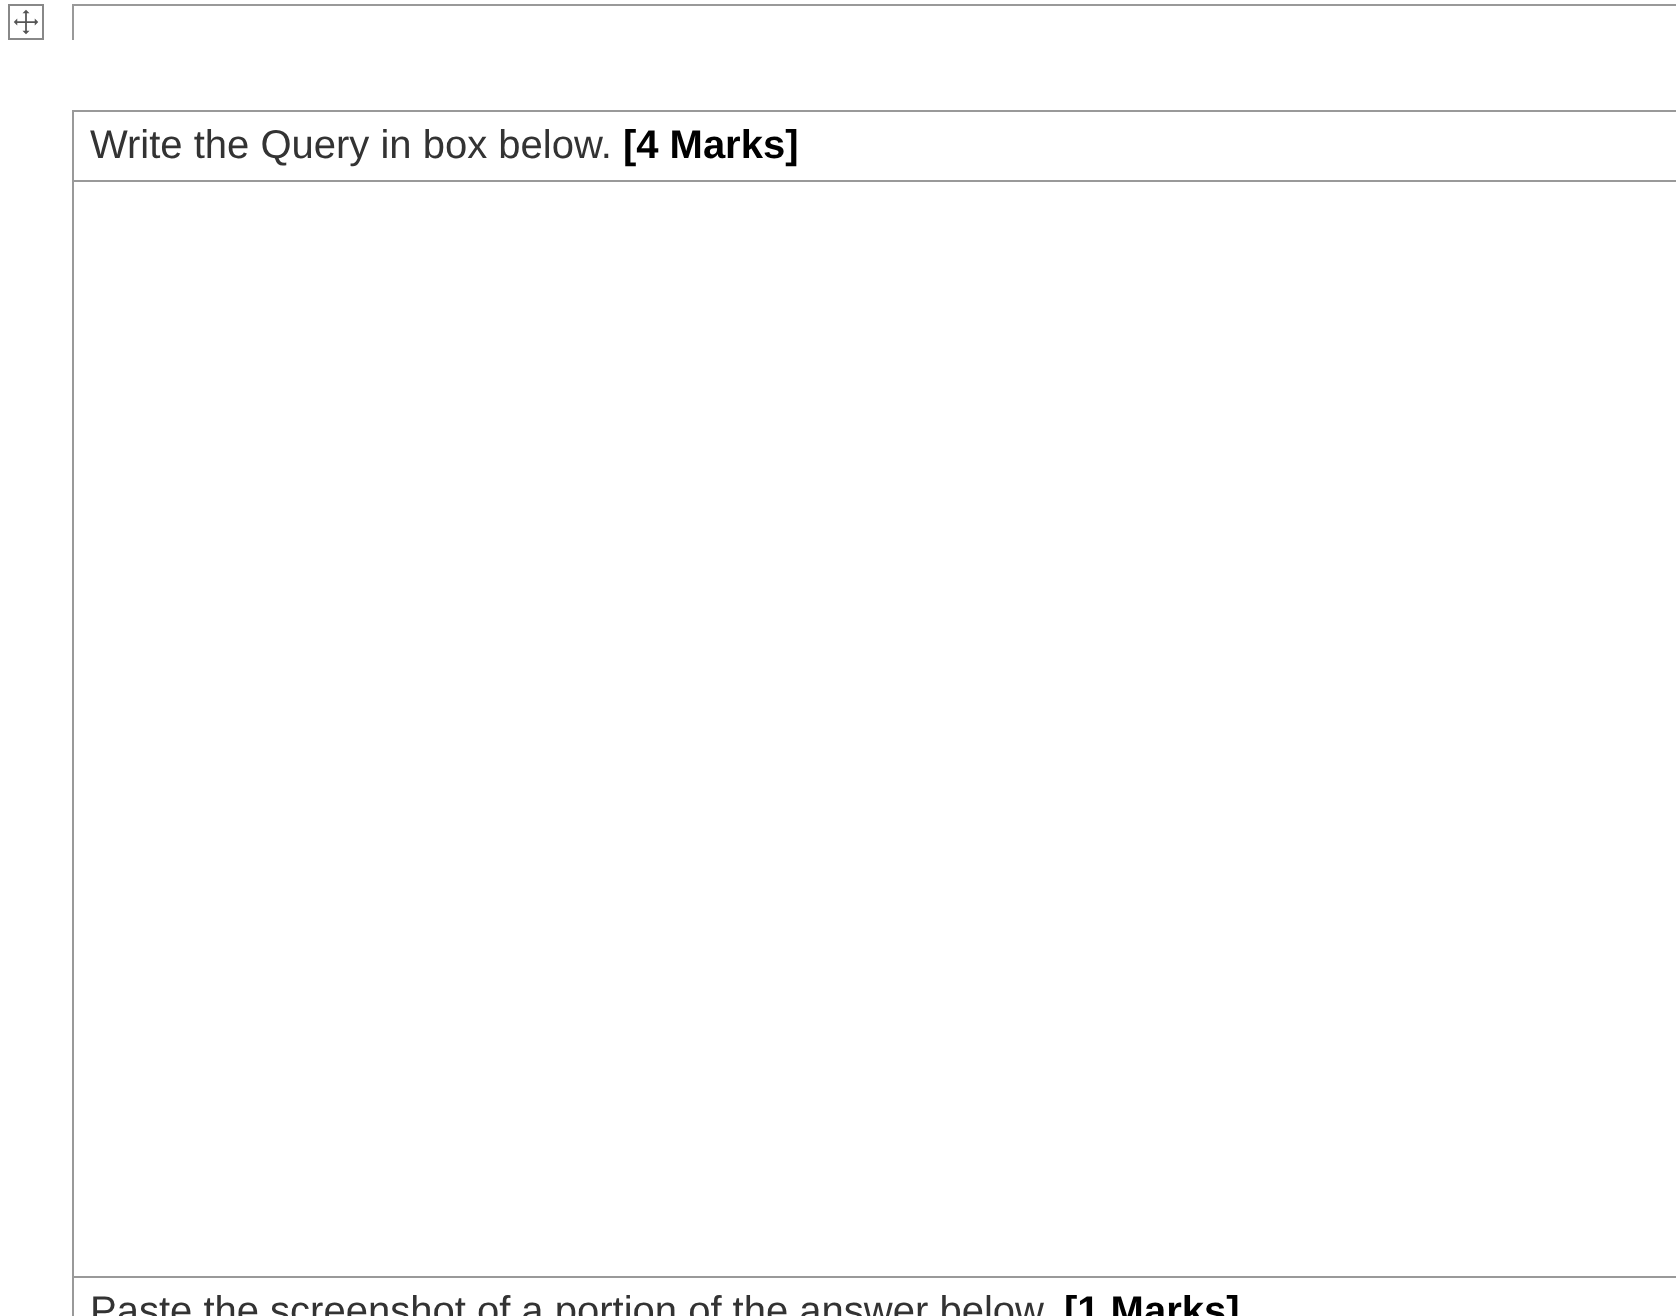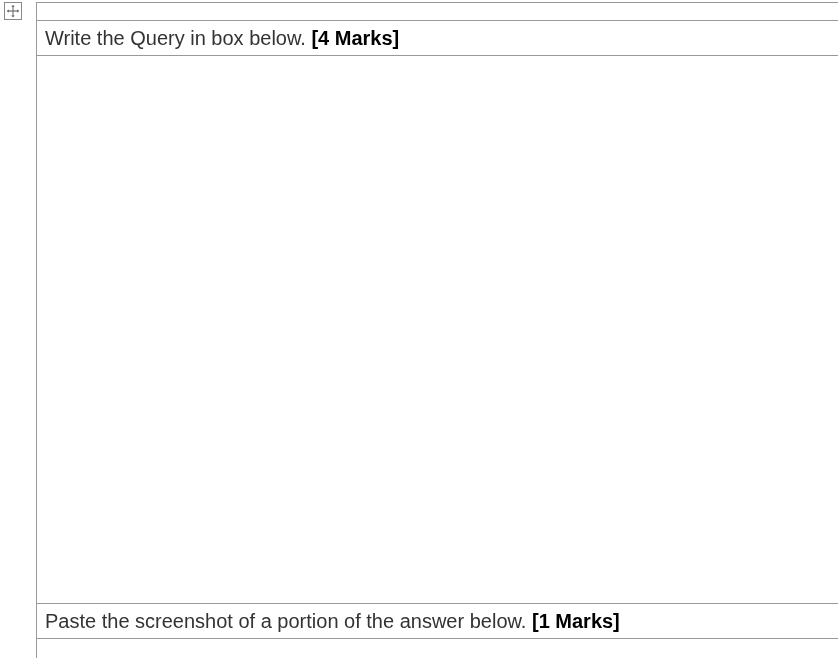--- a/index.html
+++ b/index.html
@@ -43,20 +43,21 @@
       background: #fff;
     }
     .row-header-empty {
       height: 18px;
     }
     .row-instruction {
       padding: 4px 4px 4px 8px;
       font-size: 20px;
       color: #333;
       line-height: 1.3;
+      margin-top: 35px;
     }
     .row-instruction .bold {
       font-weight: bold;
       color: #000;
     }
     .row-big-empty {
       height: 548px;
     }
     .row-instruction2 {
       padding: 4px 4px 4px 8px;

